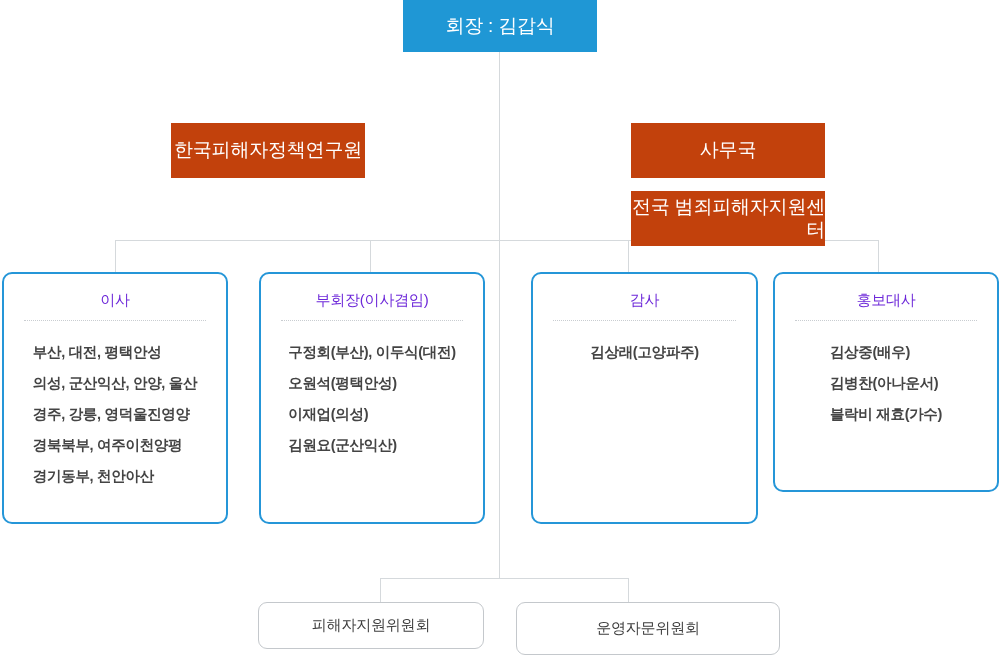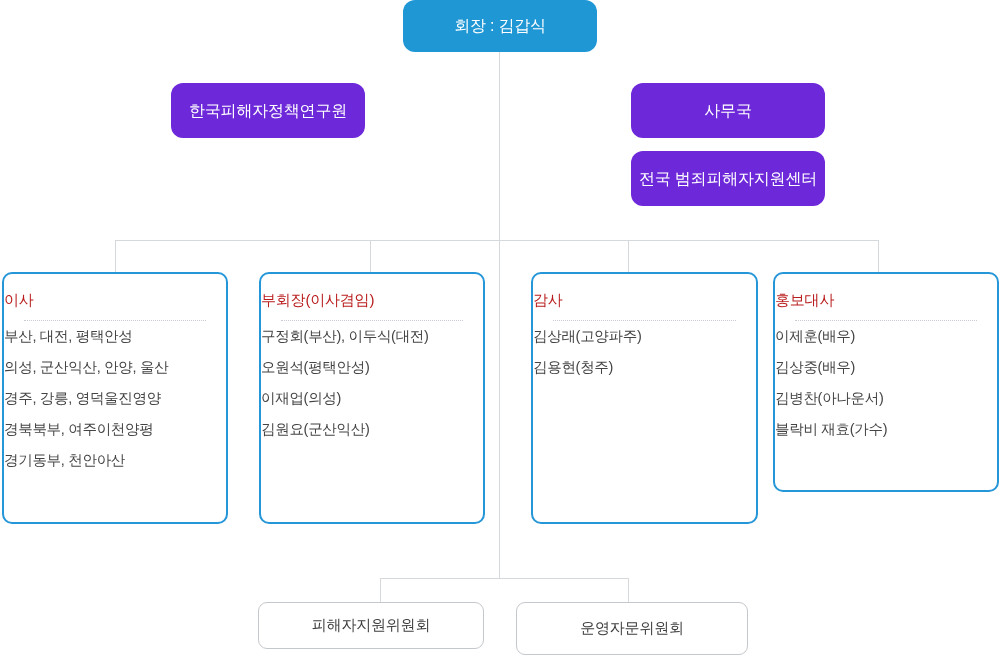--- a/index.html
+++ b/index.html
@@ -26,62 +26,64 @@
   }
   .line.v { width: 1px; }
   .line.h { height: 1px; }
 
   
   .solid-box {
     position: absolute;
     display: flex;
     align-items: center;
     justify-content: center;
-    border-radius: 12px;
+    border-radius: 0;
     color: #ffffff;
-    font-size: 16px;
+    font-size: 19px;
     letter-spacing: -0.2px;
     box-sizing: border-box;
-    text-align: left;
+    text-align: right;
     line-height: 1.2;
   }
   .solid-box.chair {
     background: #1f97d5;
   }
   .solid-box.teal {
-    background: #6d28d9;
+    background: #c2410c;
+    margin-top: 40px;
   }
 
   
   .card {
     position: absolute;
     box-sizing: border-box;
     border: 2px solid #2596d8;
     border-radius: 10px;
     background: #ffffff;
     padding-top: 16px;
   }
   .card-title {
-    text-align: left;
+    text-align: center;
     font-size: 15px;
-    color: #b91c1c;
+    color: #6d28d9;
     letter-spacing: -0.2px;
     line-height: 1.3;
   }
   .card-divider {
     margin: 10px auto 0 auto;
     width: 82%;
     height: 0;
     border-top: 1px dotted #c9cdd1;
   }
   .card-body {
-    margin-top: 0;
+    margin-top: 16px;
     display: flex;
     flex-direction: column;
-    align-items: flex-start;
+    align-items: center;
+    font-weight: bold;
   }
   .card-lines {
     display: inline-block;
     text-align: left;
   }
   .card-line {
     font-size: 14.5px;
     color: #444444;
     line-height: 31px;
     letter-spacing: -0.3px;
@@ -163,38 +165,36 @@
       </div>
     </div>
   </div>
 
   <div class="card" style="left:531px; top:272px; width:227px; height:252px;">
     <div class="card-title">감사</div>
     <div class="card-divider"></div>
     <div class="card-body">
       <div class="card-lines">
         <div class="card-line">김상래(고양파주)</div>
-        <div class="card-line">김용현(청주)</div>
       </div>
     </div>
   </div>
 
   <div class="card" style="left:773px; top:272px; width:226px; height:220px;">
     <div class="card-title">홍보대사</div>
     <div class="card-divider"></div>
     <div class="card-body">
       <div class="card-lines">
-        <div class="card-line">이제훈(배우)</div>
         <div class="card-line">김상중(배우)</div>
         <div class="card-line">김병찬(아나운서)</div>
         <div class="card-line">블락비 재효(가수)</div>
       </div>
     </div>
   </div>
 
   <div class="gray-box" style="left:258px; top:602px; width:226px; height:47px;">
     <span>피해자지원위원회</span>
   </div>
-  <div class="gray-box" style="left:516px; top:602px; width:232px; height:53px;">
+  <div class="gray-box" style="left:516px; top:602px; width:264px; height:53px;">
     <span>운영자문위원회</span>
   </div>
 
 </div>
 
 </body></html>

